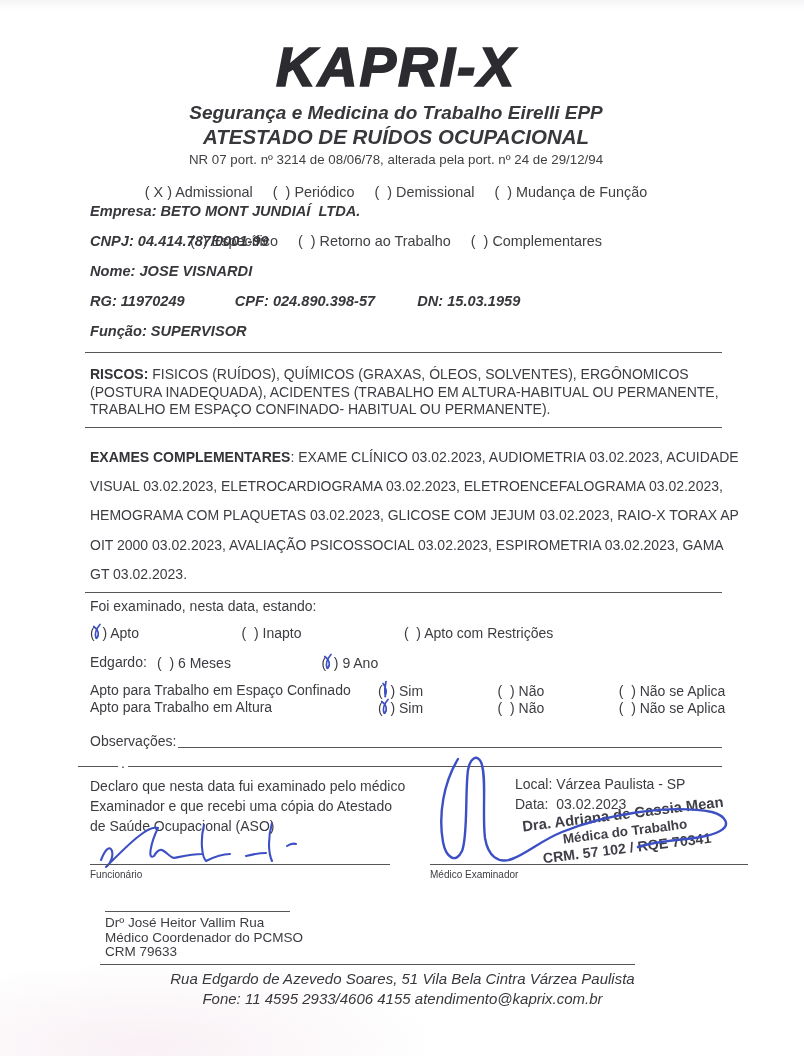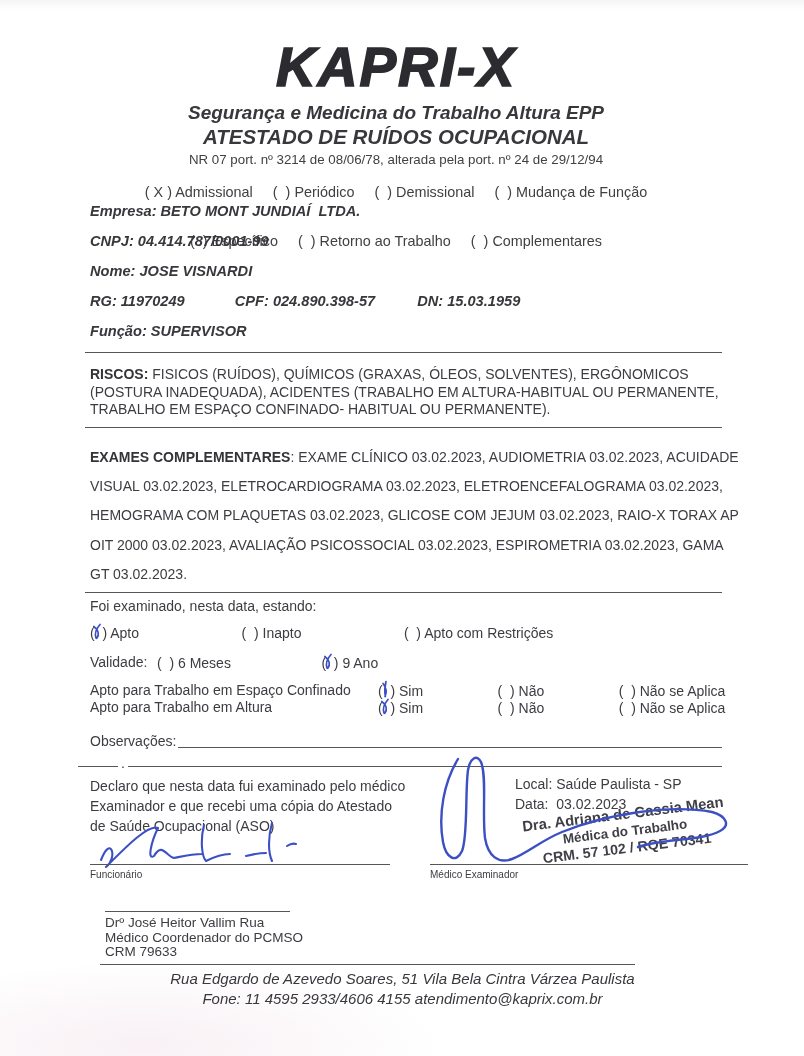--- a/index.html
+++ b/index.html
@@ -48,21 +48,21 @@
   .footer{font-style:italic;font-size:15px;line-height:20px;text-align:center;color:#38383d;}
   .dot{font-size:14px;color:#3c3c42;}
 </style>
 </head>
 <body>
 
 <div class="doc">
 
   <div class="abs center" style="top:40px;">
     <div class="logo">KAPRI-X</div>
-    <div class="subtitle bi">Segurança e Medicina do Trabalho Altura EPP</div>
+    <div class="subtitle bi">Segurança e Medicina do Trabalho Eirelli EPP</div>
     <div class="title bi">ATESTADO DE RUÍDOS OCUPACIONAL</div>
     <div class="norm">NR 07 port. nº 3214 de 08/06/78, alterada pela port. nº 24 de 29/12/94</div>
 
     <div class="hdr-row">
       <span class="opt"><span class="box">( X )</span> <span>Admissional</span></span>
       <span class="opt"><span class="box">(&nbsp;&nbsp;)</span> <span>Periódico</span></span>
       <span class="opt"><span class="box">(&nbsp;&nbsp;)</span> <span>Demissional</span></span>
       <span class="opt"><span class="box">(&nbsp;&nbsp;)</span> <span>Mudança de Função</span></span>
     </div>
     <div class="hdr-row">
@@ -108,21 +108,21 @@
       
       <span class="box">(&nbsp;&nbsp;)</span> <span>Inapto</span>
     </span>
     <span class="abs opt para" style="left:196px;">
       
       <span class="box">(&nbsp;&nbsp;)</span> <span>Apto com Restrições</span>
     </span>
   </div>
 
   <div class="abs" style="top:654px;left:90px;width:640px;height:20px;">
-    <span class="abs para" style="left:0;">Validade:</span>
+    <span class="abs para" style="left:0;">Edgardo:</span>
     <span class="abs opt para" style="left:67px;">
       
       <span class="box">(&nbsp;&nbsp;)</span> <span>6 Meses</span>
     </span>
     <span class="abs opt para" style="left:153px;">
       <span class="mark"><svg width="14" height="19" viewBox="0 0 14 19">
             <path d="M9 2.5 C5.5 6.5 3.4 11.5 5 16 M2.8 4.5 C7.6 8 8.6 12.8 5.8 16.3"></path>
           </svg></span>
       <span class="box">(&nbsp;&nbsp;)</span> <span>9 Ano</span>
     </span>
@@ -169,21 +169,21 @@
   <div class="rule" style="top:766px;left:78px;width:40px;"></div>
   <span class="abs dot" style="top:755px;left:121px;">.</span>
   <div class="rule" style="top:766px;left:128px;width:594px;"></div>
 
   <div class="abs para" style="top:776px;left:90px;line-height:20px;">
     <div>Declaro que nesta data fui examinado pelo médico</div>
     <div>Examinador e que recebi uma cópia do Atestado</div>
     <div>de Saúde Ocupacional (ASO)</div>
   </div>
 
-  <div class="abs para" style="top:776px;left:515px;"><span>Local:</span> <span>Saúde Paulista - SP</span></div>
+  <div class="abs para" style="top:776px;left:515px;"><span>Local:</span> <span>Várzea Paulista - SP</span></div>
   <div class="abs para" style="top:796px;left:515px;"><span>Data:</span>&nbsp; <span>03.02.2023</span></div>
 
   <div class="abs stamp" style="top:806px;left:497px;">
     <div class="s1">Dra. Adriana de Cassia Mean</div>
     <div class="s2">Médica do Trabalho</div>
     <div class="s3">CRM. 57 102 / RQE 70341</div>
   </div>
 
   <svg class="abs ink" style="top:816px;left:94px;" width="235" height="56" viewBox="0 0 235 56">
     <path stroke-width="2.1" d="M7 44 C17 18 24 42 12 51 M12 51 C30 33 54 8 64 12 C57 26 53 45 60 40 C68 26 72 40 80 42 C90 40 98 38 108 38 M110 9 C106 25 108 41 112 45 C120 41 128 38 136 38 M152 40 C160 38 166 37 172 37 M178 7 C174 21 174 36 178 45 M193 30 C196 28 199 27 202 28"></path>

